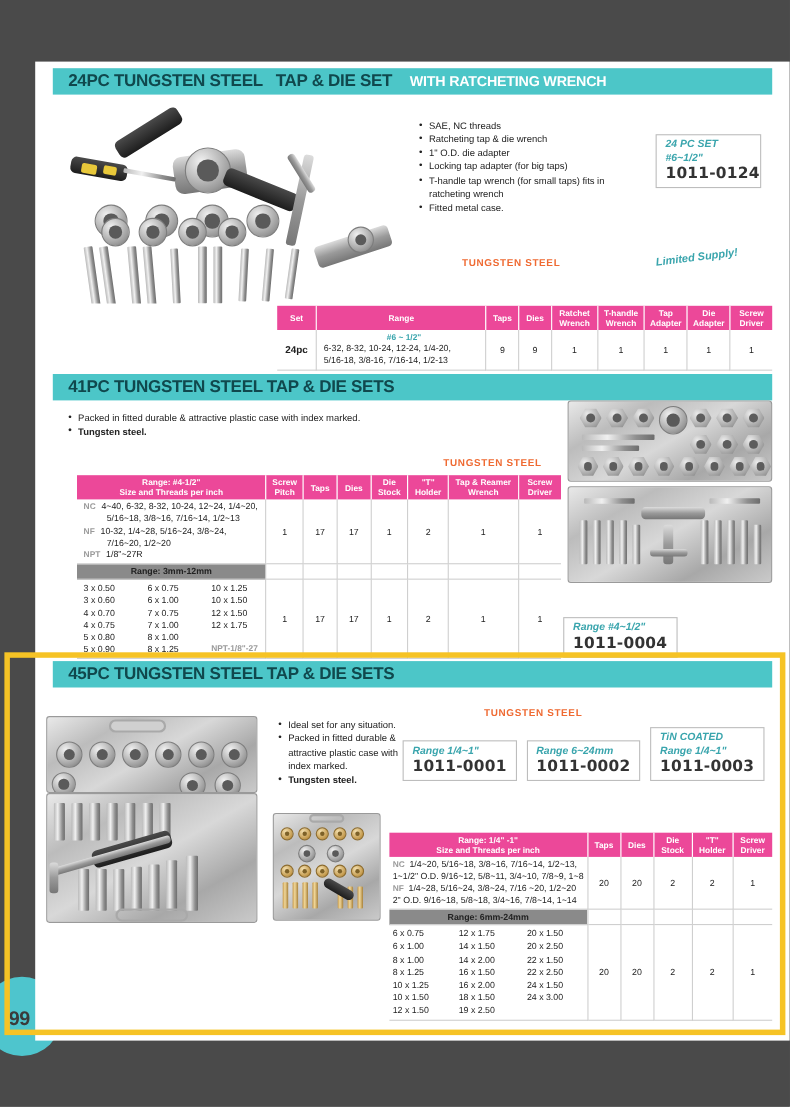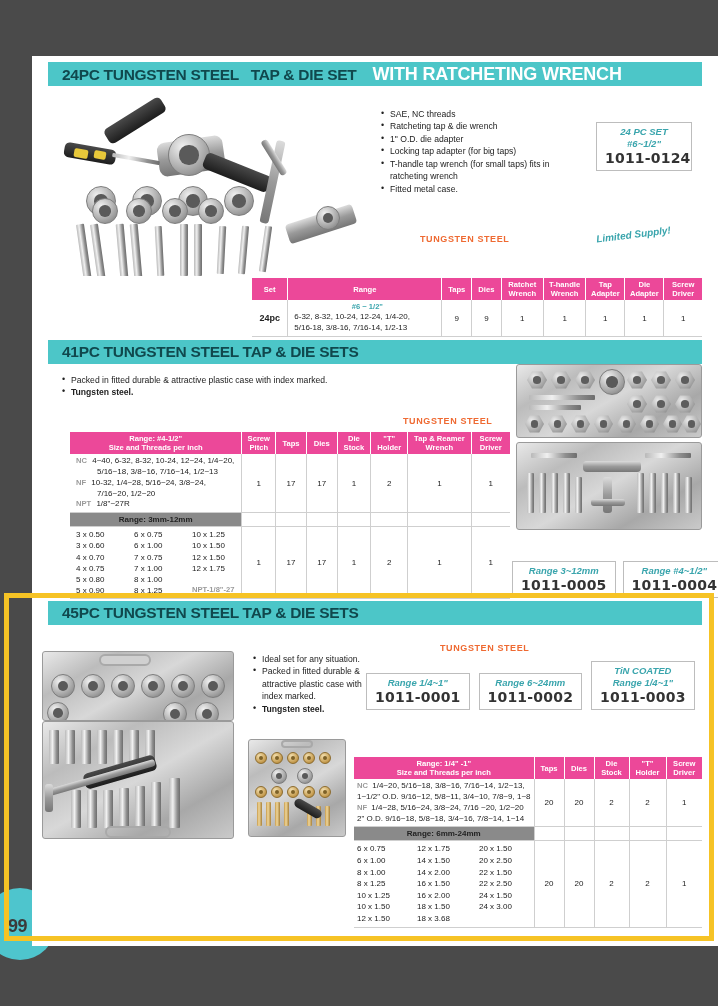--- a/index.html
+++ b/index.html
@@ -70,42 +70,42 @@
     background: #ffffff;
   }
 
   
   .sec-head {
     background: #4cc6c8; height: 24px; line-height: 24px;
     padding-left: 14px; color: #10484d;
     font-size: 15.5px; font-weight: bold; letter-spacing: -.3px;
     white-space: nowrap;
   }
-  .sec-head .sub { font-size: 18px; letter-spacing: -.2px; }
+  .sec-head .sub { font-size: 13px; letter-spacing: -.2px; }
   .sec-head .white { color: #ffffff; }
 
   .bullets { list-style: none; font-size: 8.6px; color: #222; line-height: 1.45; }
   .bullets li { position: relative; padding-left: 9px; }
   .bullets li::before {
     content: "•"; position: absolute; left: 0; top: -1px;
     font-size: 9px; color: #222;
   }
   .bullets li.bold { font-weight: bold; }
 
   .tungsten {
     color: #ef6a32; font-size: 9px; font-weight: bold; letter-spacing: .6px;
   }
   .limited {
     color: #3aa5ad; font-size: 10px; font-weight: bold; font-style: italic;
     transform: rotate(-7deg); display: inline-block;
   }
 
   .code-box {
     border: 1px solid #bdbdbd; background: #fff;
-    text-align: center; padding: 3px 8px 4px 8px;
+    padding: 3px 8px 4px 8px;
   }
   .code-box .rng {
     color: #3aa5ad; font-size: 9.5px; font-weight: bold; font-style: italic;
     white-space: nowrap; line-height: 1.25;
   }
   .code-box .num {
     color: #333; font-size: 14px; font-weight: bold;
     letter-spacing: .2px; white-space: nowrap; line-height: 1.15;
     font-family: "DejaVu Sans", sans-serif;
   }
@@ -455,24 +455,20 @@
                 <td>2</td>
                 <td>1</td>
                 <td>1</td>
               </tr>
             </tbody>
           </table>
         </div>
 
         <div class="codes">
           <div class="code-box">
-            <div class="rng">Range 3~12mm</div>
-            <div class="num">1011-0005</div>
-          </div>
-          <div class="code-box">
             <div class="rng">Range #4~1/2"</div>
             <div class="num">1011-0004</div>
           </div>
         </div>
       </div>
     </div>
 
     <div id="sec3">
       <div class="sec-head">
         <span>45PC TUNGSTEN STEEL TAP &amp; DIE SETS</span>
@@ -616,21 +612,21 @@
                     <span>8 x 1.25</span>
                     <span>16 x 1.50</span>
                     <span>22 x 2.50</span>
                     <span>10 x 1.25</span>
                     <span>16 x 2.00</span>
                     <span>24 x 1.50</span>
                     <span>10 x 1.50</span>
                     <span>18 x 1.50</span>
                     <span>24 x 3.00</span>
                     <span>12 x 1.50</span>
-                    <span>18 x 3.68</span>
+                    <span>19 x 2.50</span>
                     <span></span>
                   </div>
                 </td>
                 <td>20</td>
                 <td>20</td>
                 <td>2</td>
                 <td>2</td>
                 <td>1</td>
               </tr>
             </tbody>

